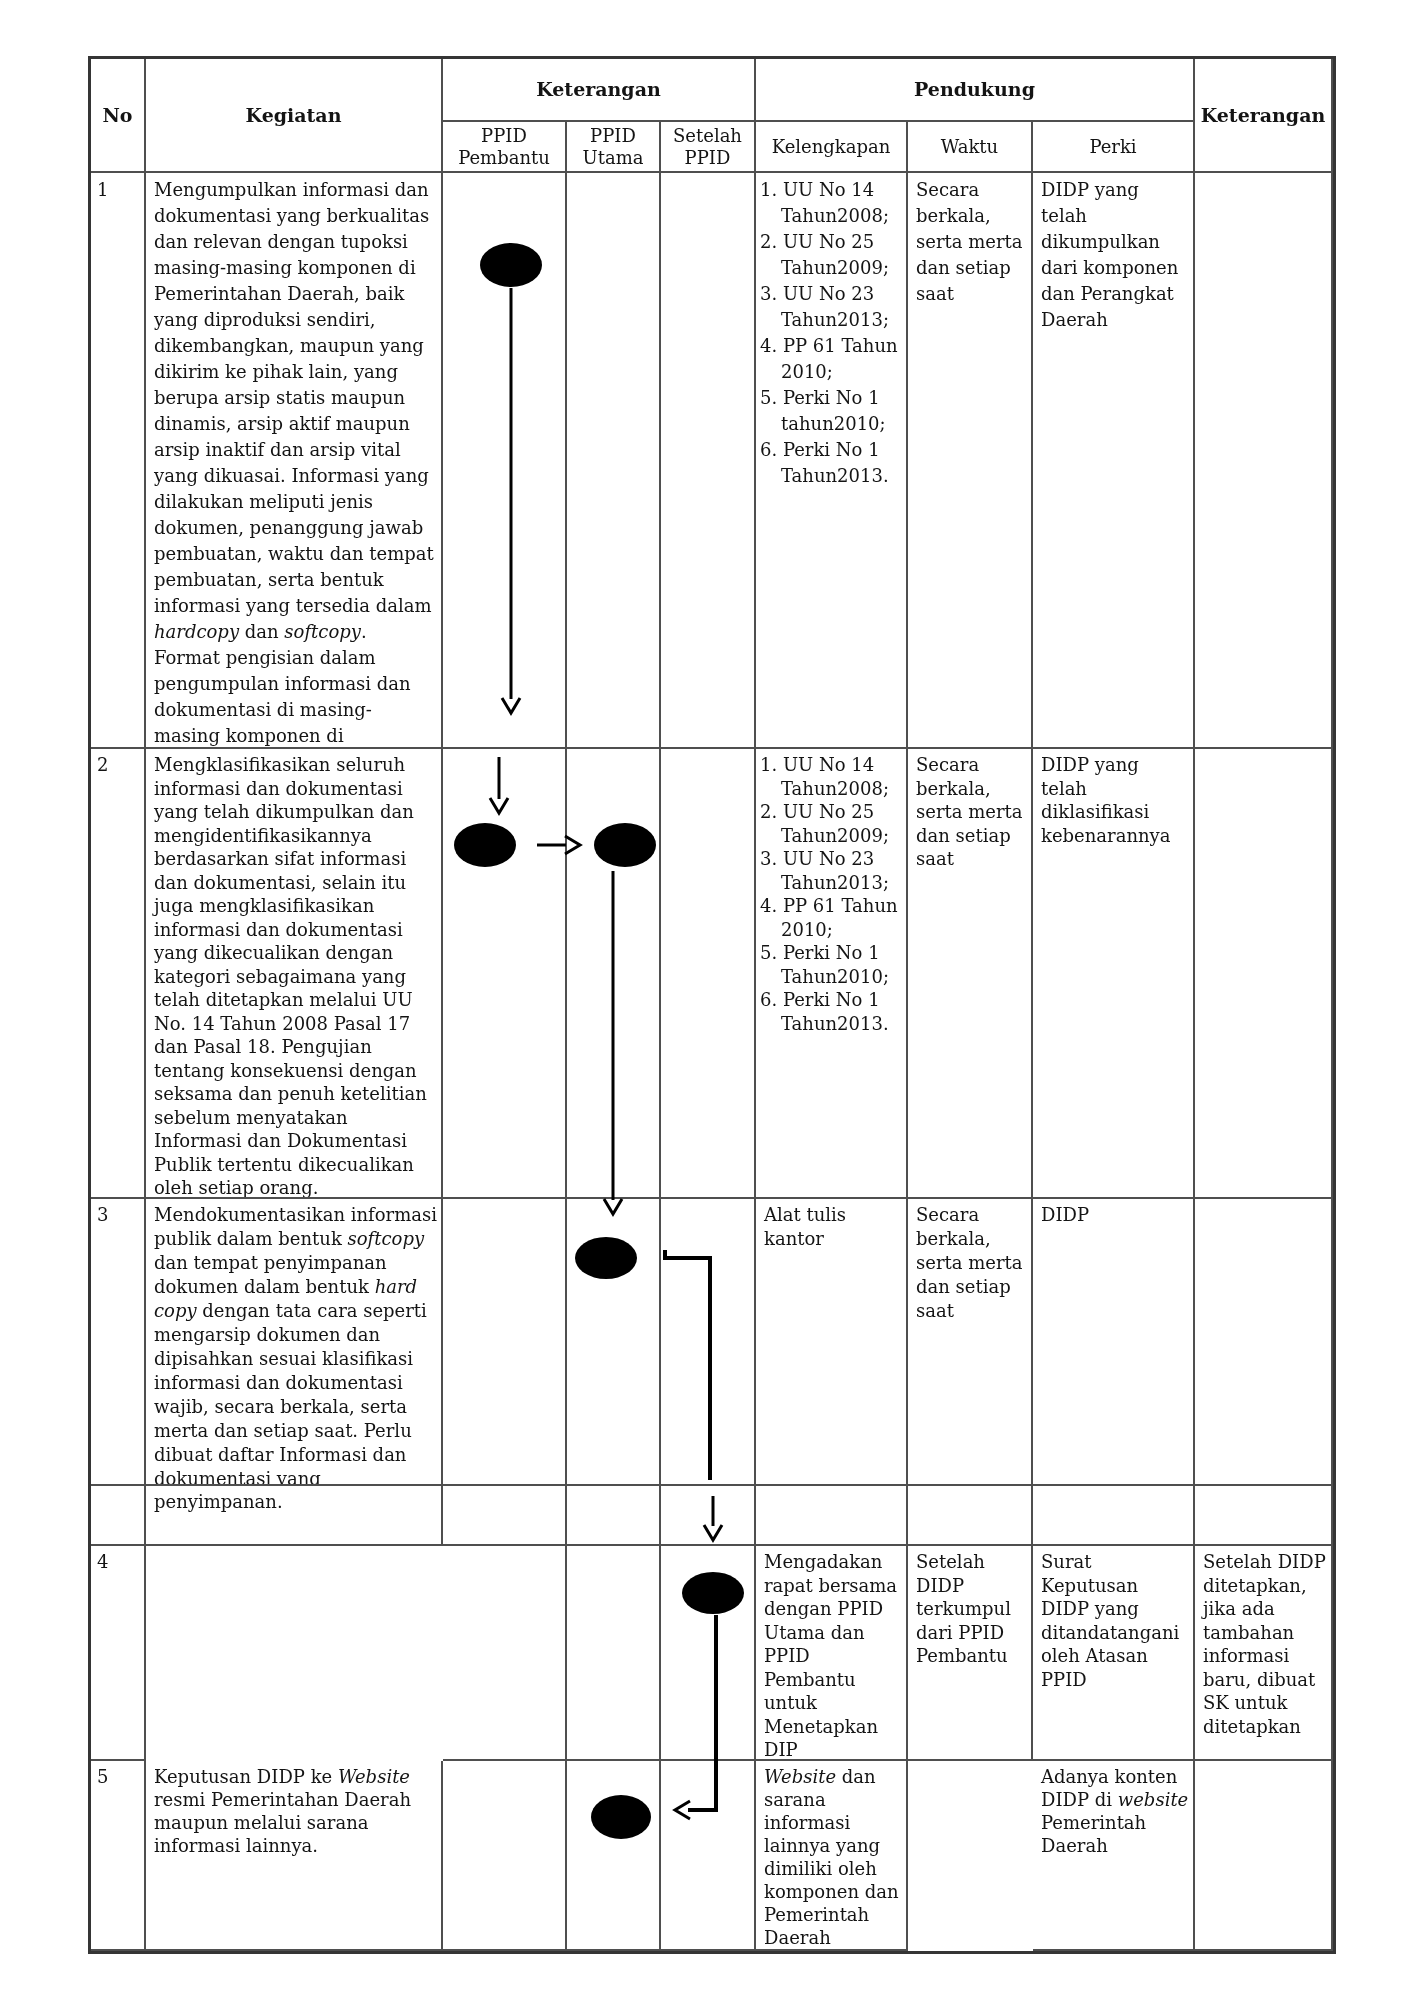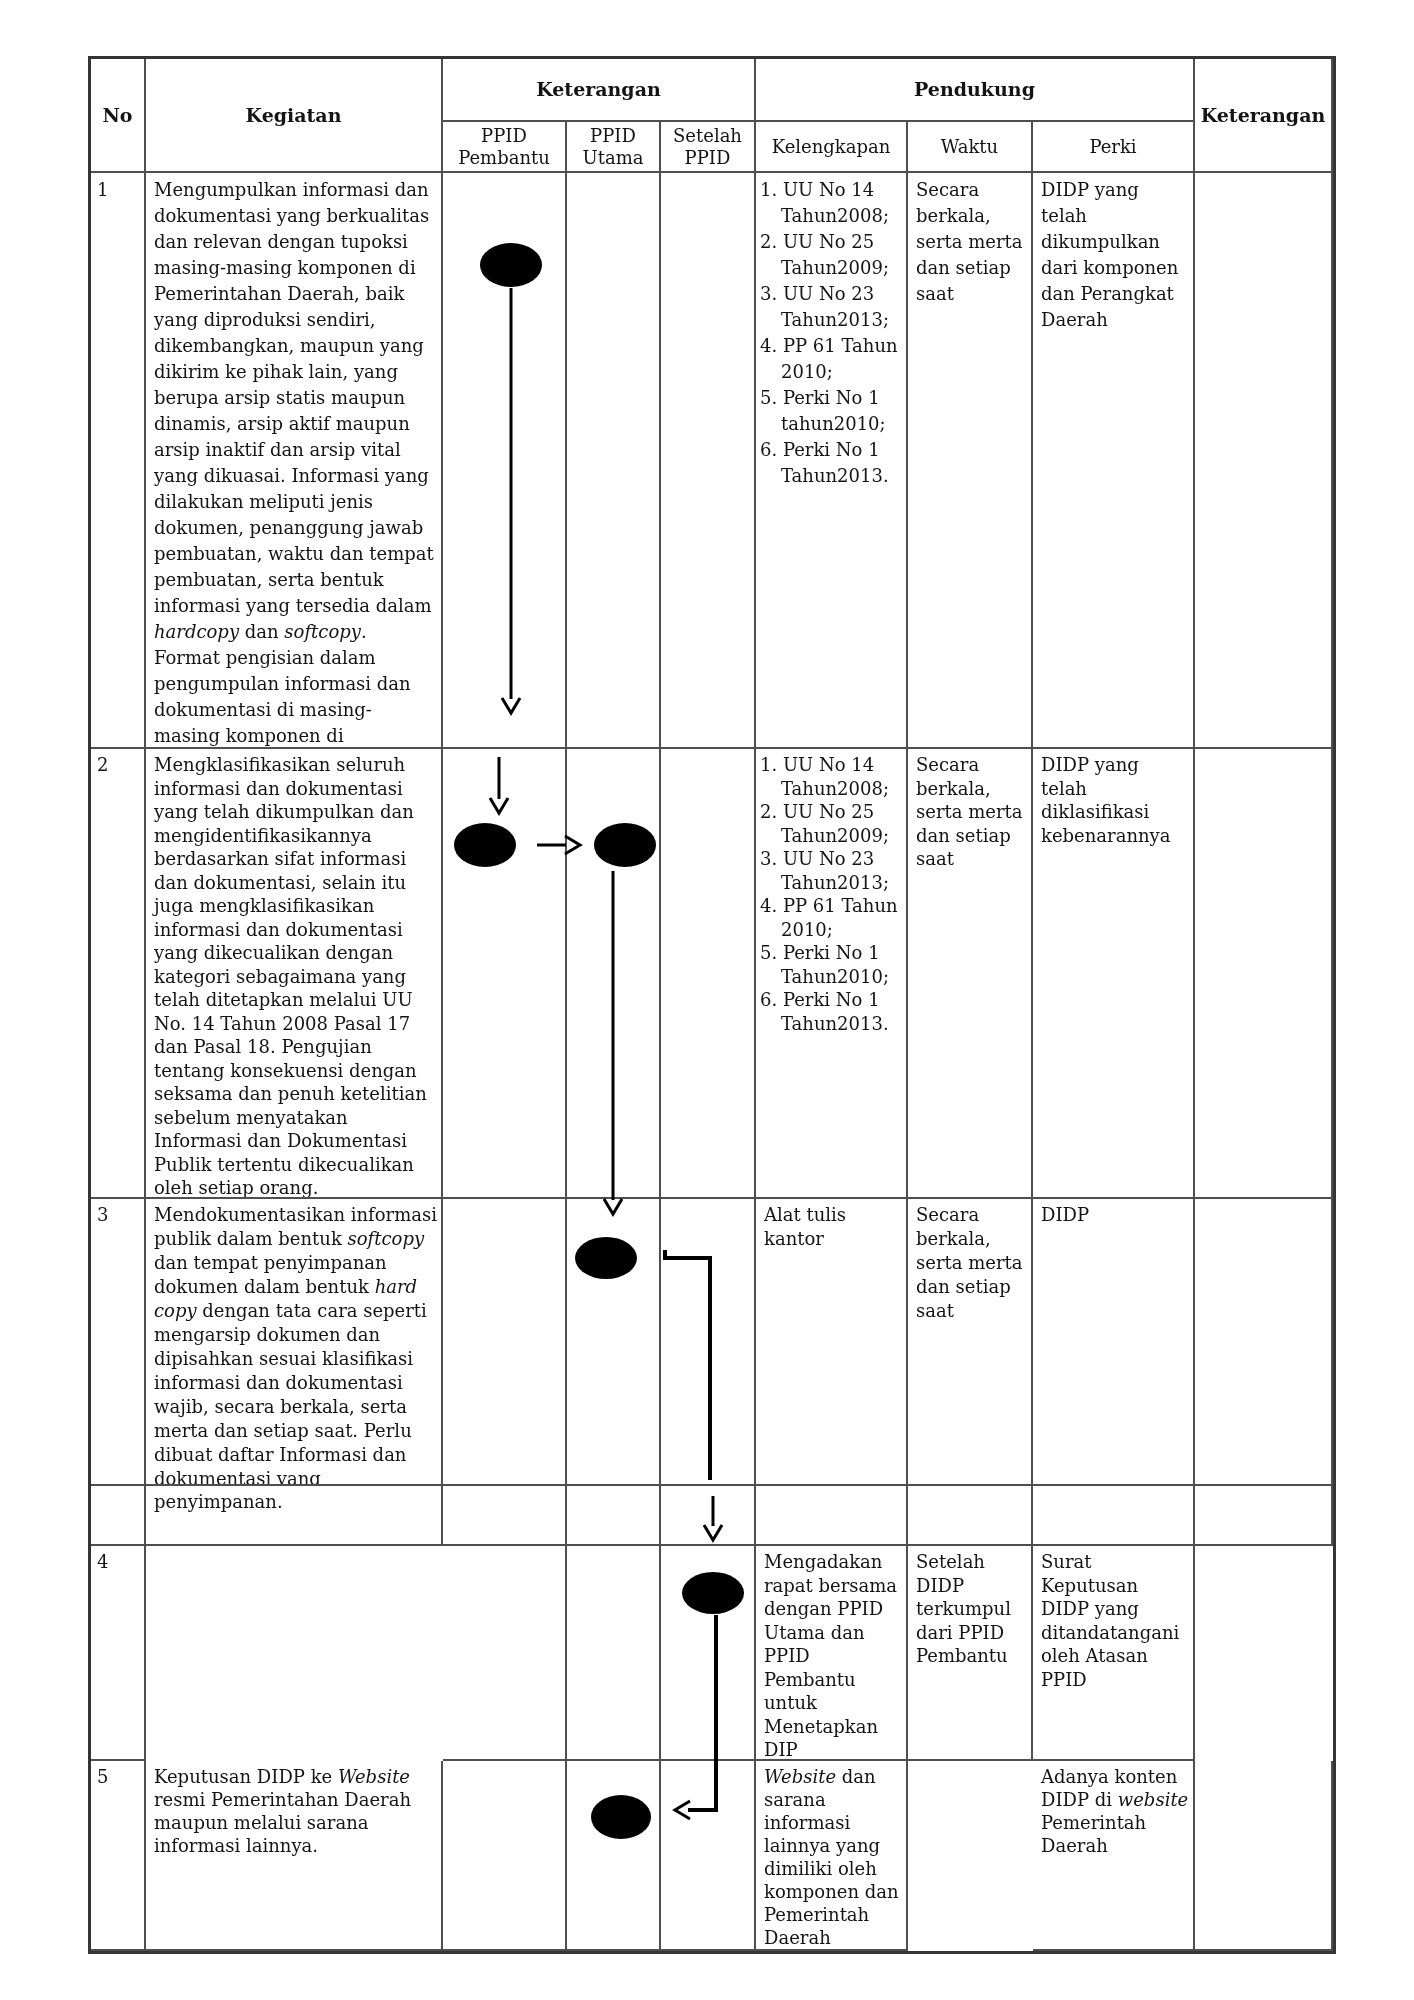--- a/index.html
+++ b/index.html
@@ -83,20 +83,21 @@
     <div class="c" style="grid-area:6/8/7/9"></div>
     <div class="c" style="grid-area:6/9/7/10"></div>
 
     <div class="c no-cell lh235" style="grid-area:7/1/8/2">4</div>
     <div class="c" style="grid-area:7/3/8/4"></div>
     <div class="c" style="grid-area:7/4/8/5"></div>
     <div class="c" style="grid-area:7/5/8/6"></div>
     <div class="c body-txt lh235" style="grid-area:7/6/8/7">Mengadakan rapat bersama dengan PPID Utama dan PPID Pembantu untuk Menetapkan DIP</div>
     <div class="c body-txt lh235" style="grid-area:7/7/8/8">Setelah DIDP terkumpul dari PPID Pembantu</div>
     <div class="c body-txt lh235" style="grid-area:7/8/8/9">Surat Keputusan DIDP yang ditandatangani oleh Atasan PPID</div>
+    <div class="c body-txt lh235" style="grid-area:7/9/8/10">Setelah DIDP ditetapkan, jika ada tambahan informasi baru, dibuat SK untuk ditetapkan</div>
 
     <div class="c no-cell lh23" style="grid-area:8/1/9/2">5</div>
     <div class="c body-txt lh23" style="grid-area:8/2/9/3"><span>Keputusan DIDP ke </span><span style="font-style: italic;">Website</span><span> resmi Pemerintahan Daerah maupun melalui sarana informasi lainnya.</span></div>
     <div class="c" style="grid-area:8/3/9/4"></div>
     <div class="c" style="grid-area:8/4/9/5"></div>
     <div class="c" style="grid-area:8/5/9/6"></div>
     <div class="c body-txt lh23" style="grid-area:8/6/9/7"><span style="font-style: italic;">Website</span><span> dan sarana informasi lainnya yang dimiliki oleh komponen dan Pemerintah Daerah</span></div>
     <div class="c body-txt lh23" style="grid-area:8/8/9/9"><span>Adanya konten DIDP di </span><span style="font-style: italic;">website</span><span> Pemerintah Daerah</span></div>
     <div class="c" style="grid-area:8/9/9/10"></div>
 

